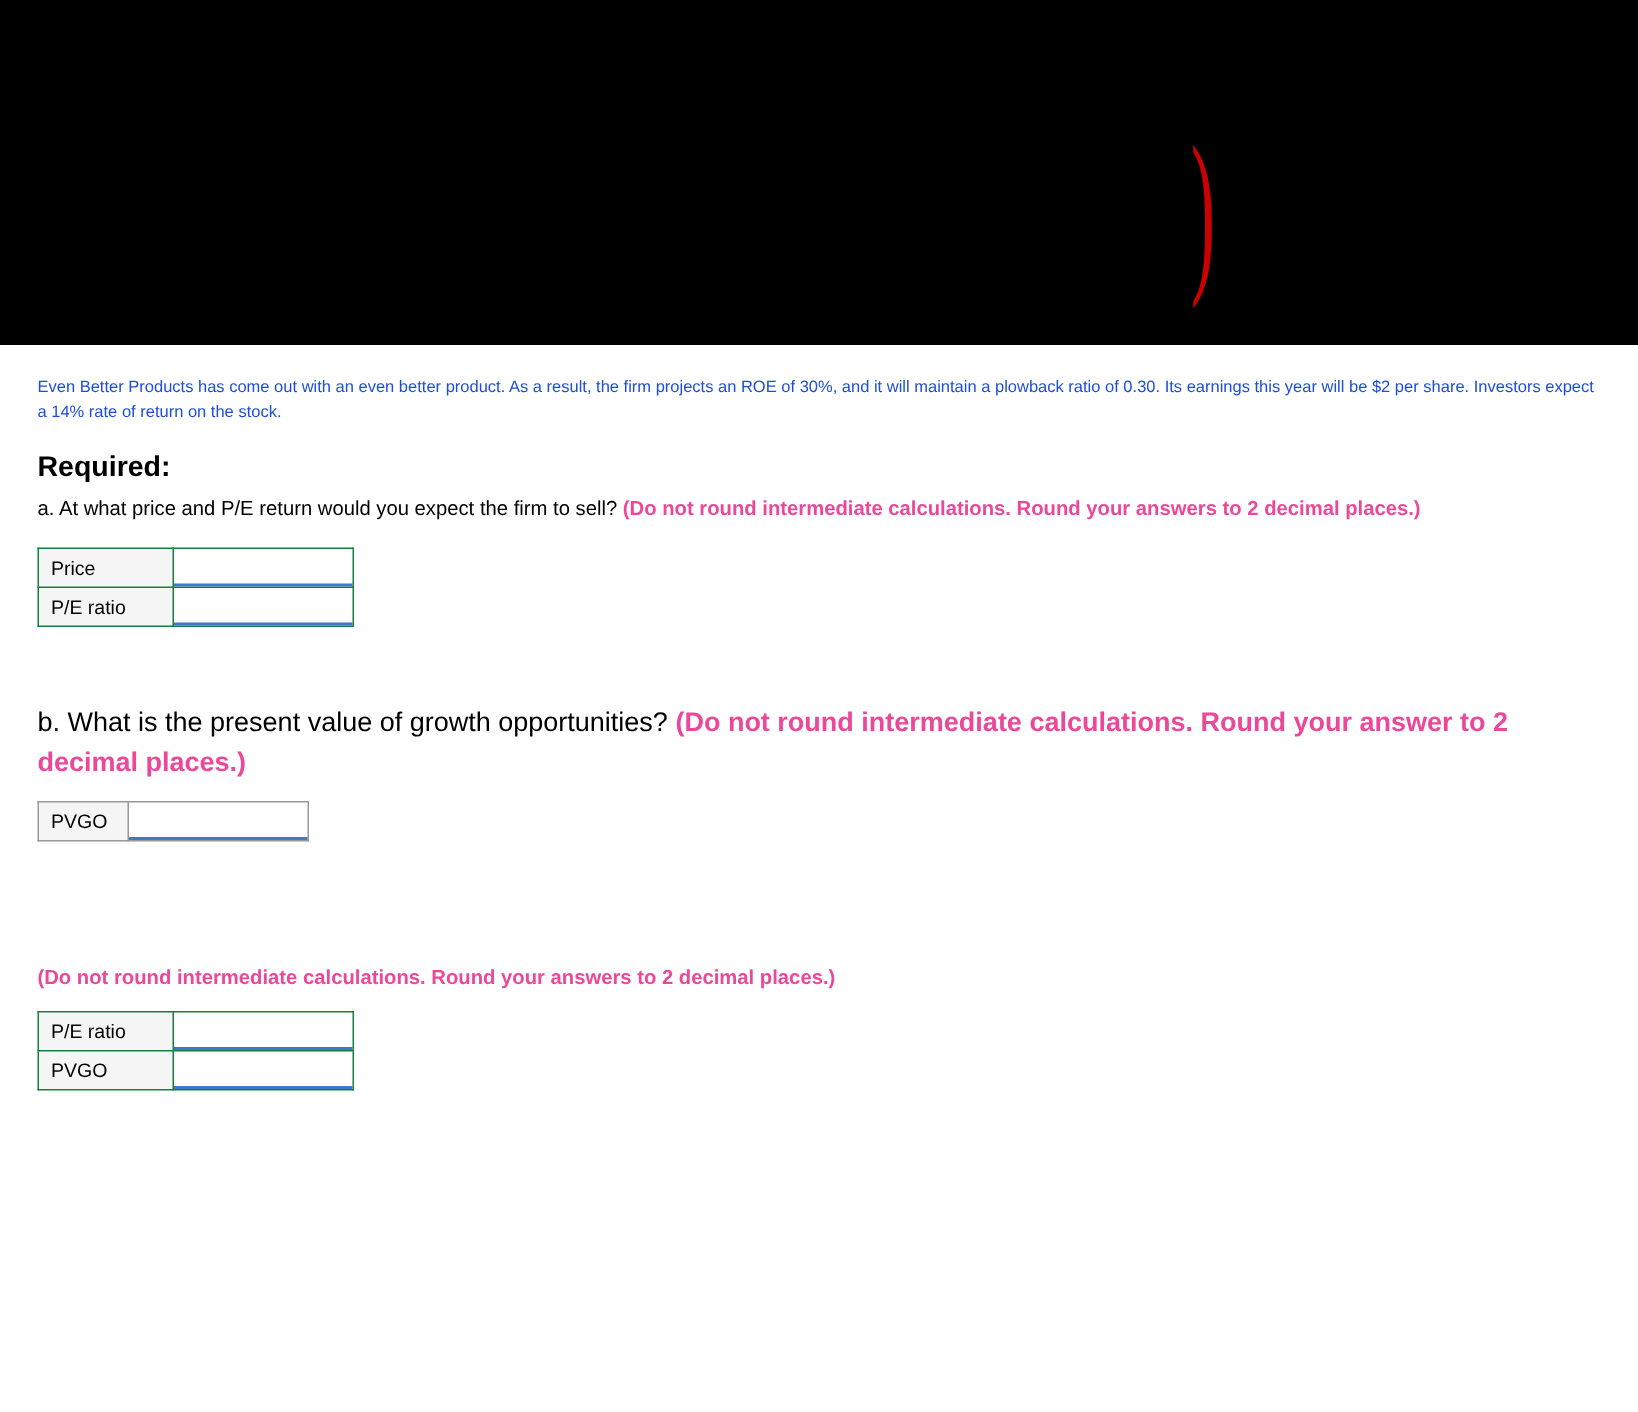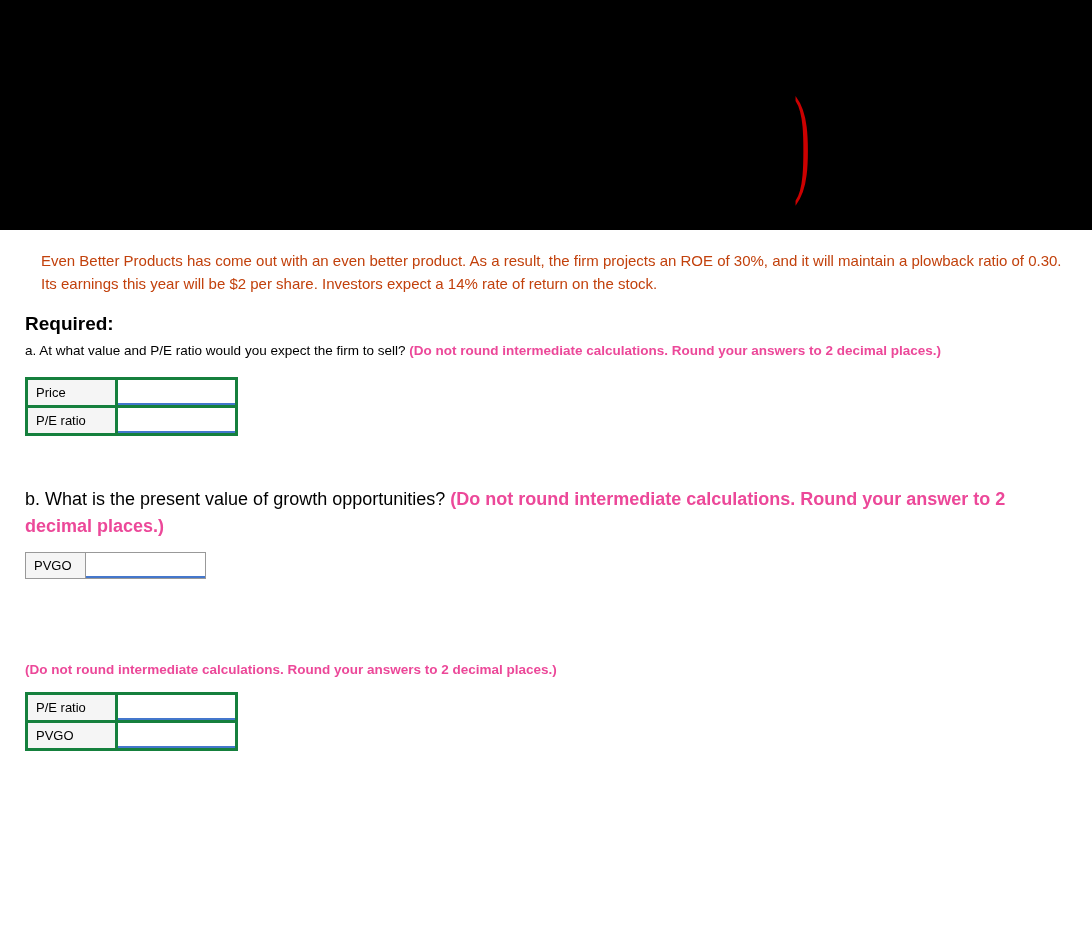--- a/index.html
+++ b/index.html
@@ -34,25 +34,24 @@
       transform: scaleX(0.4);
       line-height: 1;
     }
 
     .content {
       padding: 20px 25px 40px 25px;
       max-width: 1092px;
     }
 
     .intro-text {
-      font-size: 15px;
-      line-height: 1.5;
-      color: #c2410c;
+      font-size: 11px;
+      line-height: 1.5;
+      color: #1d4ed8;
       margin-bottom: 18px;
-      margin-left: 16px;
     }
 
     .required-label {
       font-weight: bold;
       margin-bottom: 6px;
       font-size: 19px;
     }
 
     .question-text {
       font-size: 13.5px;
@@ -64,21 +63,21 @@
       color: #ec4899;
       font-weight: bold;
     }
 
     .input-table {
       border-collapse: collapse;
       margin-bottom: 30px;
     }
 
     .input-table td {
-      border: 3px solid #15803d;
+      border: 1px solid #15803d;
       padding: 4px 8px;
       font-size: 13px;
     }
 
     .input-table td:first-child {
       width: 90px;
       background: #f5f5f5;
       color: #000;
     }
 
@@ -157,21 +156,21 @@
 </div>
 
 <div class="content">
 
   <p class="intro-text">Even Better Products has come out with an even better product. As a result, the firm projects an ROE of 30%, and it will maintain a plowback ratio of 0.30. Its earnings this year will be $2 per share. Investors expect a 14% rate of return on the stock.</p>
 
   <p class="required-label">Required:</p>
 
   <div class="section">
     <p class="question-text">
-      <span>a. At what value and P/E ratio would you expect the firm to sell?</span>
+      <span>a. At what price and P/E return would you expect the firm to sell?</span>
       <span class="highlight-red">(Do not round intermediate calculations. Round your answers to 2 decimal places.)</span>
     </p>
 
     <table class="input-table">
       <tbody>
         <tr>
           <td>Price</td>
           <td>
             <input type="text" value="" style="">
           </td>

